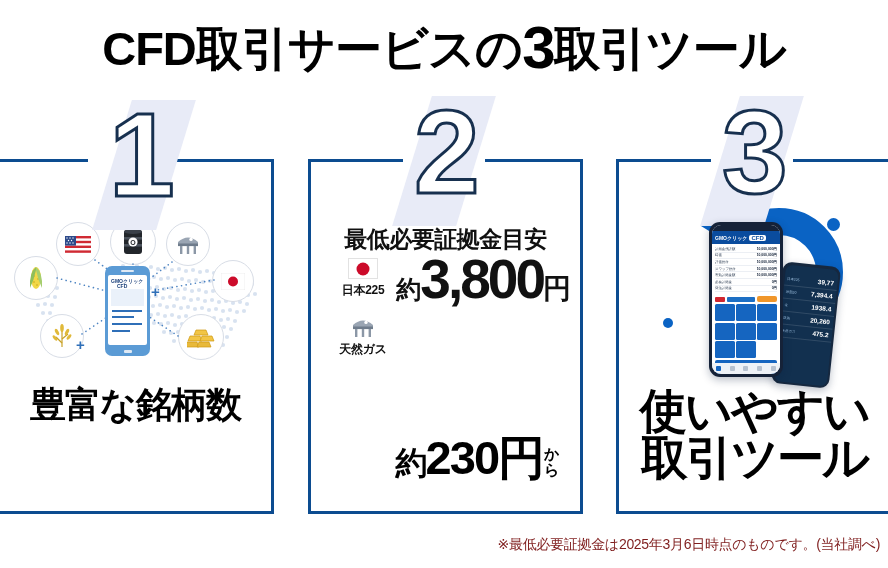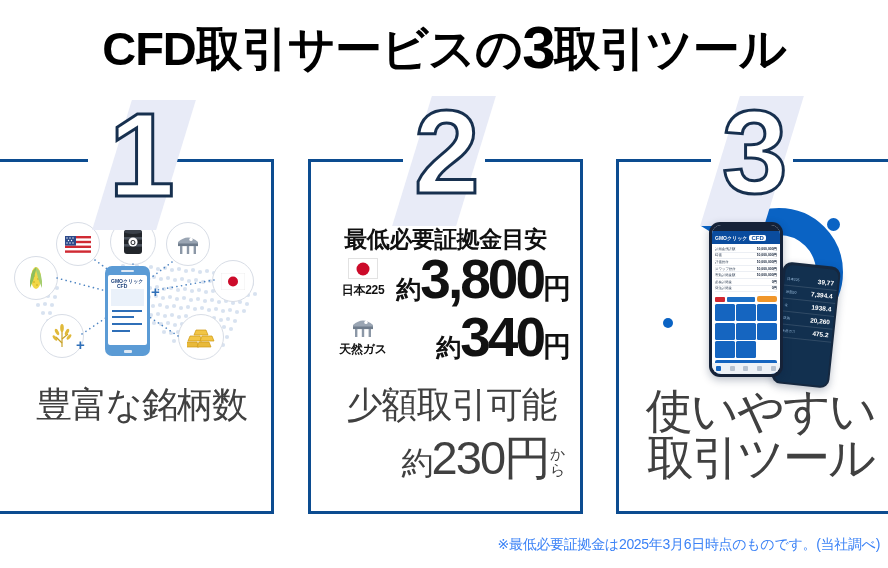--- a/index.html
+++ b/index.html
@@ -143,23 +143,23 @@
   }
   .plus {
     position: absolute; color: #2f6fb8; font-size: 15px;
     font-weight: bold; z-index: 5;
   }
   .plus.pa { left: 151px; top: 65px; }
   .plus.pb { left: 76px;  top: 118px; }
 
   
   .cap {
-    position: absolute; left: 6px; width: 100%;
-    text-align: center; color: #404040;
-    font-weight: normal; line-height: 1;
+    position: absolute; left: 0; width: 100%;
+    text-align: center; color: #000000;
+    font-weight: bold; line-height: 1;
   }
   .cap-l1 { font-size: 36px; letter-spacing: -1px; }
   .cap-l2 { font-size: 47px; letter-spacing: -2px; }
 
   .p1-cap1 { top: 225px; }
   .p1-cap2 { top: 272px; }
 
   .ruby {
     display: inline-block; vertical-align: middle;
     font-size: 15px; line-height: 1.02;
@@ -325,21 +325,21 @@
   }
   .phB-row .v { font-size: 6.5px; font-weight: bold; color: #ffffff; }
   .phB-row .t { font-size: 3.4px; color: #9ec0e0; }
 
   .p3-cap1 { top: 225px; }
   .p3-cap2 { top: 272px; }
 
   
   .note {
     position: absolute; right: 8px; bottom: 14px;
-    font-size: 14px; color: #3b82f6; letter-spacing: -.3px;
+    font-size: 14px; color: #7f1d1d; letter-spacing: -.3px;
     white-space: nowrap;
   }
 </style>
 </head>
 <body>
 
 <div class="title-wrap">
   <div class="title">
     <span>CFD取引サービスの</span><span class="big3">3</span><span>取引ツール</span>
   </div>
@@ -681,26 +681,22 @@
             <path d="M3 9 Q13 0 23 9 L23 11 L3 11 Z" fill="#9aa5b3"></path>
             <rect x="3" y="10.5" width="20" height="2.6" fill="#6f7c8c"></rect>
             <rect x="5" y="13" width="2.4" height="8" fill="#8b97a6"></rect>
             <rect x="11.8" y="13" width="2.4" height="8" fill="#8b97a6"></rect>
             <rect x="18.6" y="13" width="2.4" height="8" fill="#8b97a6"></rect>
             <circle cx="16" cy="6.4" r="1.7" fill="#ffffff"></circle>
           </svg>
         </div>
         <div class="p2-tag-label">天然ガス</div>
       </div>
-      <div class="p2-amt">
-        <span class="yaku">約</span><span class="num">340</span><span class="yen">円</span>
-      </div>
     </div>
 
-    <div class="cap cap-l1 p2-cap1">少額取引可能</div>
     <div class="cap cap-l2 p2-cap2">
       <span style="font-size:32px;">約</span><span>230円</span><span class="ruby"><span>か</span><span>ら</span></span>
     </div>
   </div>
 
   <div class="panel p3">
     <div class="notch n3"></div>
 
     <div class="p3-art">
       <div class="ring"></div>

